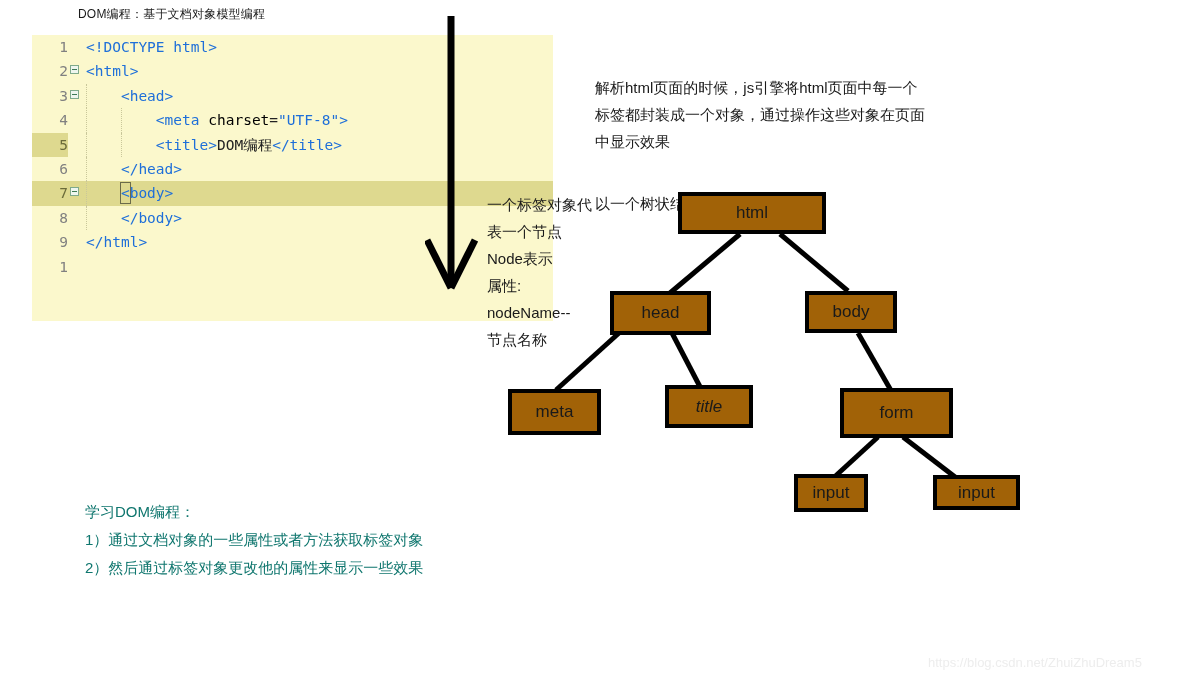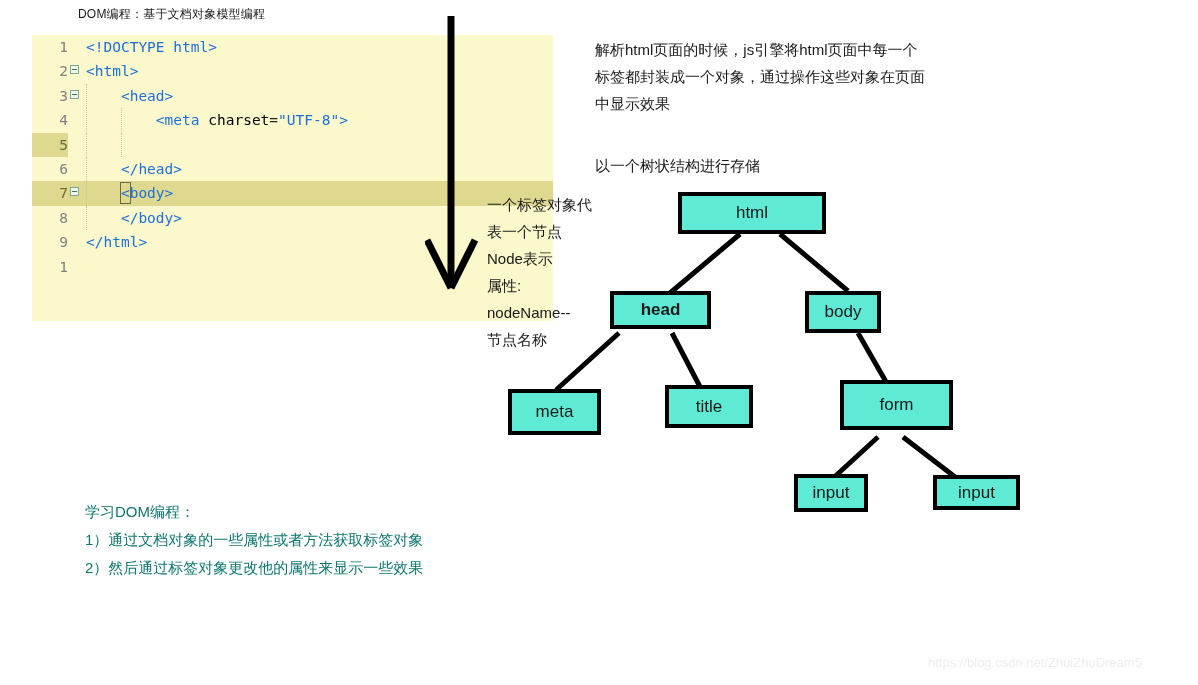--- a/index.html
+++ b/index.html
@@ -103,20 +103,21 @@
 
   
   #down-arrow { left: 425px; top: 12px; }
 
   
   .note-block {
     font-size: 15px;
     color: #1a1a1a;
     line-height: 27px;
     white-space: pre-line;
+    margin-top: 38px;
   }
   #note-parse  { left: 595px; top: 36px; width: 400px; }
   #note-tree   { left: 595px; top: 152px; width: 400px; }
 
   
   #note-node {
     left: 487px;
     top: 191px;
     width: 140px;
     font-size: 15px;
@@ -134,21 +135,21 @@
     color: #0f766e;
     line-height: 28px;
     white-space: pre-line;
   }
 
   
   #tree-layer { left: 0; top: 0; width: 1198px; height: 685px; pointer-events: none; }
   .tree-node {
     position: absolute;
     border: 4px solid #000000;
-    background: #5eead4;
+    background: #a16207;
     box-sizing: border-box;
     font-size: 17px;
     color: #1a1a1a;
     display: flex;
     align-items: center;
     justify-content: center;
     font-family: "Liberation Sans", sans-serif;
   }
 
   
@@ -163,21 +164,21 @@
 </head>
 <body>
 
 <div class="abs" id="page-title">DOM编程：基于文档对象模型编程</div>
 
 <div class="abs" id="code-block">
     <div class="code-line"><div class="gutter">1</div><span class="code-text"><span class="tag">&lt;!DOCTYPE html&gt;</span></span></div>
     <div class="code-line"><div class="gutter">2</div><span class="fold"></span><span class="code-text"><span class="tag">&lt;html&gt;</span></span></div>
     <div class="code-line"><div class="gutter">3</div><span class="fold"></span><span class="guide" style="left: 54px;"></span><span class="code-text"><span class="plain">    </span><span class="tag">&lt;head&gt;</span></span></div>
     <div class="code-line"><div class="gutter">4</div><span class="guide" style="left: 54px;"></span><span class="guide" style="left: 89px;"></span><span class="code-text"><span class="plain">        </span><span class="tag">&lt;meta</span> <span class="attr">charset</span><span class="plain">=</span><span class="val">"UTF-8"</span><span class="tag">&gt;</span></span></div>
-    <div class="code-line"><div class="gutter cur">5</div><span class="guide" style="left: 54px;"></span><span class="guide" style="left: 89px;"></span></div>
+    <div class="code-line"><div class="gutter cur">5</div><span class="guide" style="left: 54px;"></span><span class="guide" style="left: 89px;"></span><span class="code-text"><span class="plain">        </span><span class="tag">&lt;title&gt;</span><span class="plain">DOM编程</span><span class="tag">&lt;/title&gt;</span></span></div>
     <div class="code-line"><div class="gutter">6</div><span class="guide" style="left: 54px;"></span><span class="code-text"><span class="plain">    </span><span class="tag">&lt;/head&gt;</span></span></div>
     <div class="code-line highlight-row"><div class="gutter cur">7</div><span class="fold"></span><span class="guide" style="left: 54px;"></span><span class="code-text"><span class="plain">    </span><span class="tag"><span class="tag"></span><span class="bracket-box">&lt;</span><span class="tag">body&gt;</span></span></span></div>
     <div class="code-line"><div class="gutter">8</div><span class="guide" style="left: 54px;"></span><span class="code-text"><span class="plain">    </span><span class="tag">&lt;/body&gt;</span></span></div>
     <div class="code-line"><div class="gutter">9</div><span class="code-text"><span class="tag">&lt;/html&gt;</span></span></div>
     <div class="code-line"><div class="gutter">1</div><span class="code-text"></span></div>
   </div>
 
 <svg class="abs" id="down-arrow" width="70" height="290">
   <line x1="26" y1="4" x2="26" y2="272" stroke="#000000" stroke-width="7"></line>
   <line x1="26" y1="276" x2="2" y2="228" stroke="#000000" stroke-width="7"></line>
@@ -207,33 +208,33 @@
     <line x1="619" y1="333" x2="556" y2="390" stroke="#000000" stroke-width="5"></line>
     <line x1="672" y1="333" x2="710" y2="406" stroke="#000000" stroke-width="5"></line>
     <line x1="858" y1="333" x2="893" y2="394" stroke="#000000" stroke-width="5"></line>
     <line x1="878" y1="437" x2="830" y2="481" stroke="#000000" stroke-width="5"></line>
     <line x1="903" y1="437" x2="972" y2="490" stroke="#000000" stroke-width="5"></line>
   </svg>
 <div class="abs" id="tree-layer">
     <div class="tree-node" style="left: 678px; top: 192px; width: 148px; height: 42px;">
       <span>html</span>
     </div>
-    <div class="tree-node" style="left: 610px; top: 291px; width: 101px; height: 38px; font-weight: bold;">
+    <div class="tree-node" style="left: 610px; top: 291px; width: 101px; height: 44px;">
       <span>head</span>
     </div>
-    <div class="tree-node" style="left: 805px; top: 291px; width: 76px; height: 42px;">
+    <div class="tree-node" style="left: 805px; top: 291px; width: 92px; height: 42px;">
       <span>body</span>
     </div>
     <div class="tree-node" style="left: 508px; top: 389px; width: 93px; height: 46px;">
       <span>meta</span>
     </div>
-    <div class="tree-node" style="left: 665px; top: 385px; width: 88px; height: 43px;">
+    <div class="tree-node" style="left: 665px; top: 385px; width: 88px; height: 43px; font-style: italic;">
       <span>title</span>
     </div>
-    <div class="tree-node" style="left: 840px; top: 380px; width: 113px; height: 50px;">
+    <div class="tree-node" style="left: 840px; top: 388px; width: 113px; height: 50px;">
       <span>form</span>
     </div>
     <div class="tree-node" style="left: 794px; top: 474px; width: 74px; height: 38px;">
       <span>input</span>
     </div>
     <div class="tree-node" style="left: 933px; top: 475px; width: 87px; height: 35px;">
       <span>input</span>
     </div>
   </div>
 

